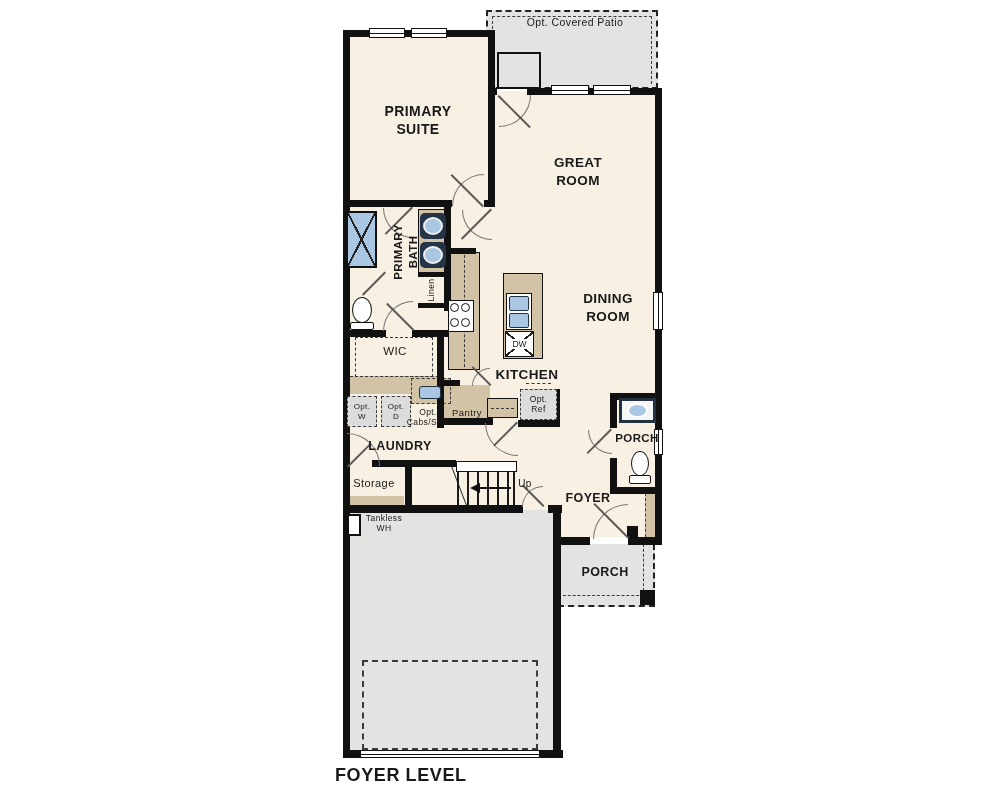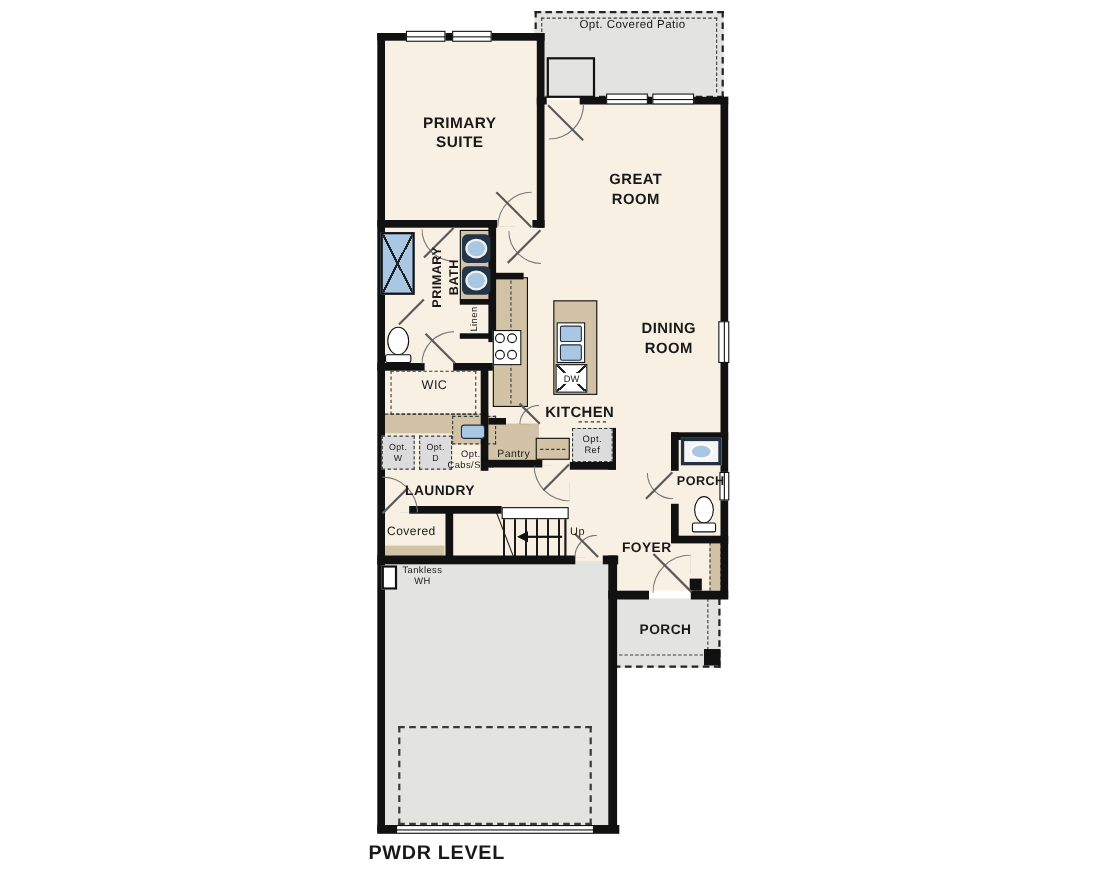--- a/index.html
+++ b/index.html
@@ -182,22 +182,22 @@
 ROOM</div>
   <div class="lbl b" style="left:374px;top:233px;width:64px;height:38px;font-size:11.5px;transform:rotate(-90deg)">PRIMARY
 BATH</div>
   <div class="lbl" style="left:416px;top:282px;width:32px;height:16px;font-size:8.5px;transform:rotate(-90deg)">Linen</div>
   <div class="lbl" style="left:372px;top:344px;width:46px;height:14px;font-size:11.5px">WIC</div>
   <div class="lbl b" style="left:485px;top:367px;width:84px;height:15px;font-size:13.5px">KITCHEN</div>
   <div class="lbl" style="left:446px;top:407px;width:42px;height:12px;font-size:9.5px">Pantry</div>
   <div class="lbl" style="left:395px;top:406px;width:66px;height:22px;font-size:8.5px;line-height:1.2">Opt.
 Cabs/Sink</div>
   <div class="lbl b" style="left:356px;top:439px;width:88px;height:15px;font-size:12.5px">LAUNDRY</div>
-  <div class="lbl" style="left:350px;top:476px;width:48px;height:14px;font-size:11px">Covered</div>
+  <div class="lbl" style="left:350px;top:476px;width:48px;height:14px;font-size:11px">Storage</div>
   <div class="lbl" style="left:513px;top:477px;width:24px;height:13px;font-size:10px">Up</div>
   <div class="lbl" style="left:360px;top:512px;width:48px;height:22px;font-size:8.5px;line-height:1.2">Tankless
 WH</div>
   <div class="lbl b" style="left:614px;top:431px;width:46px;height:14px;font-size:11.5px">PORCH</div>
   <div class="lbl b" style="left:558px;top:491px;width:60px;height:15px;font-size:12.5px">FOYER</div>
   <div class="lbl b" style="left:575px;top:565px;width:60px;height:15px;font-size:12.5px">PORCH</div>
-  <div class="lbl b" style="left:335px;top:764px;width:160px;height:24px;font-size:18px;justify-content:flex-start;text-align:left;letter-spacing:.6px">PWDR LEVEL</div>
+  <div class="lbl b" style="left:335px;top:764px;width:160px;height:24px;font-size:18px;justify-content:flex-start;text-align:left;letter-spacing:.6px">FOYER LEVEL</div>
 
 </div>
 
 </body></html>

